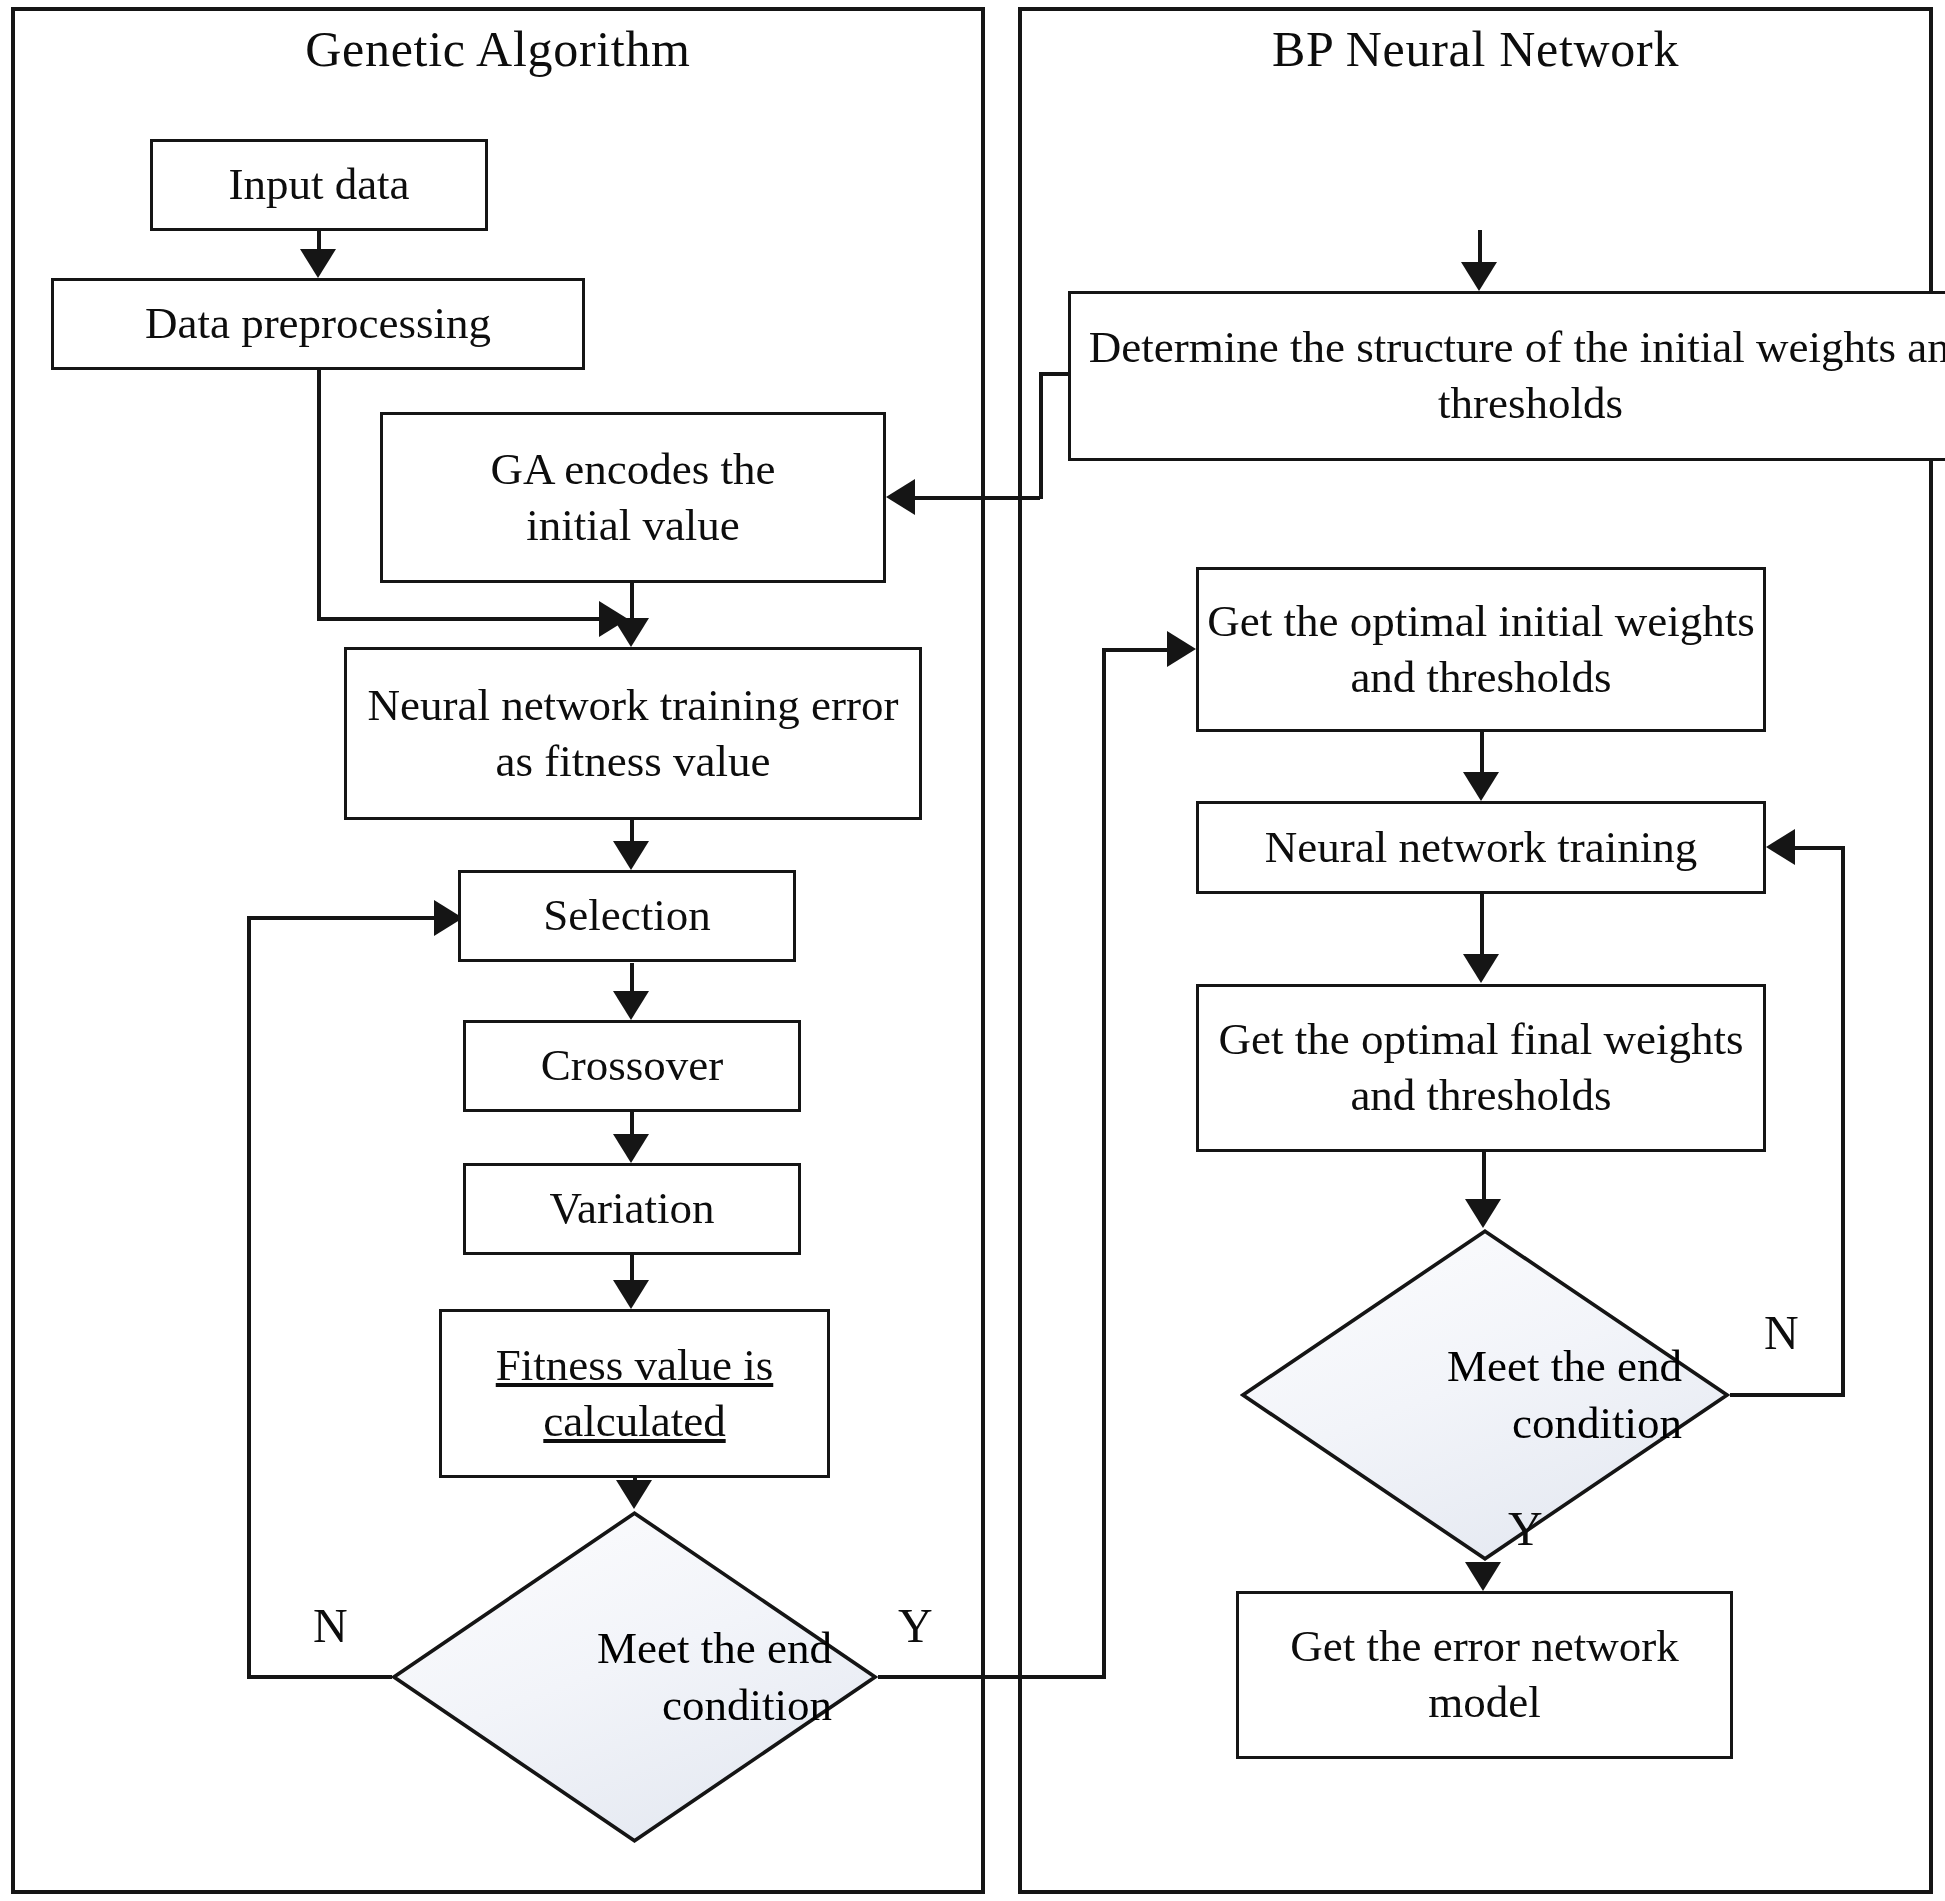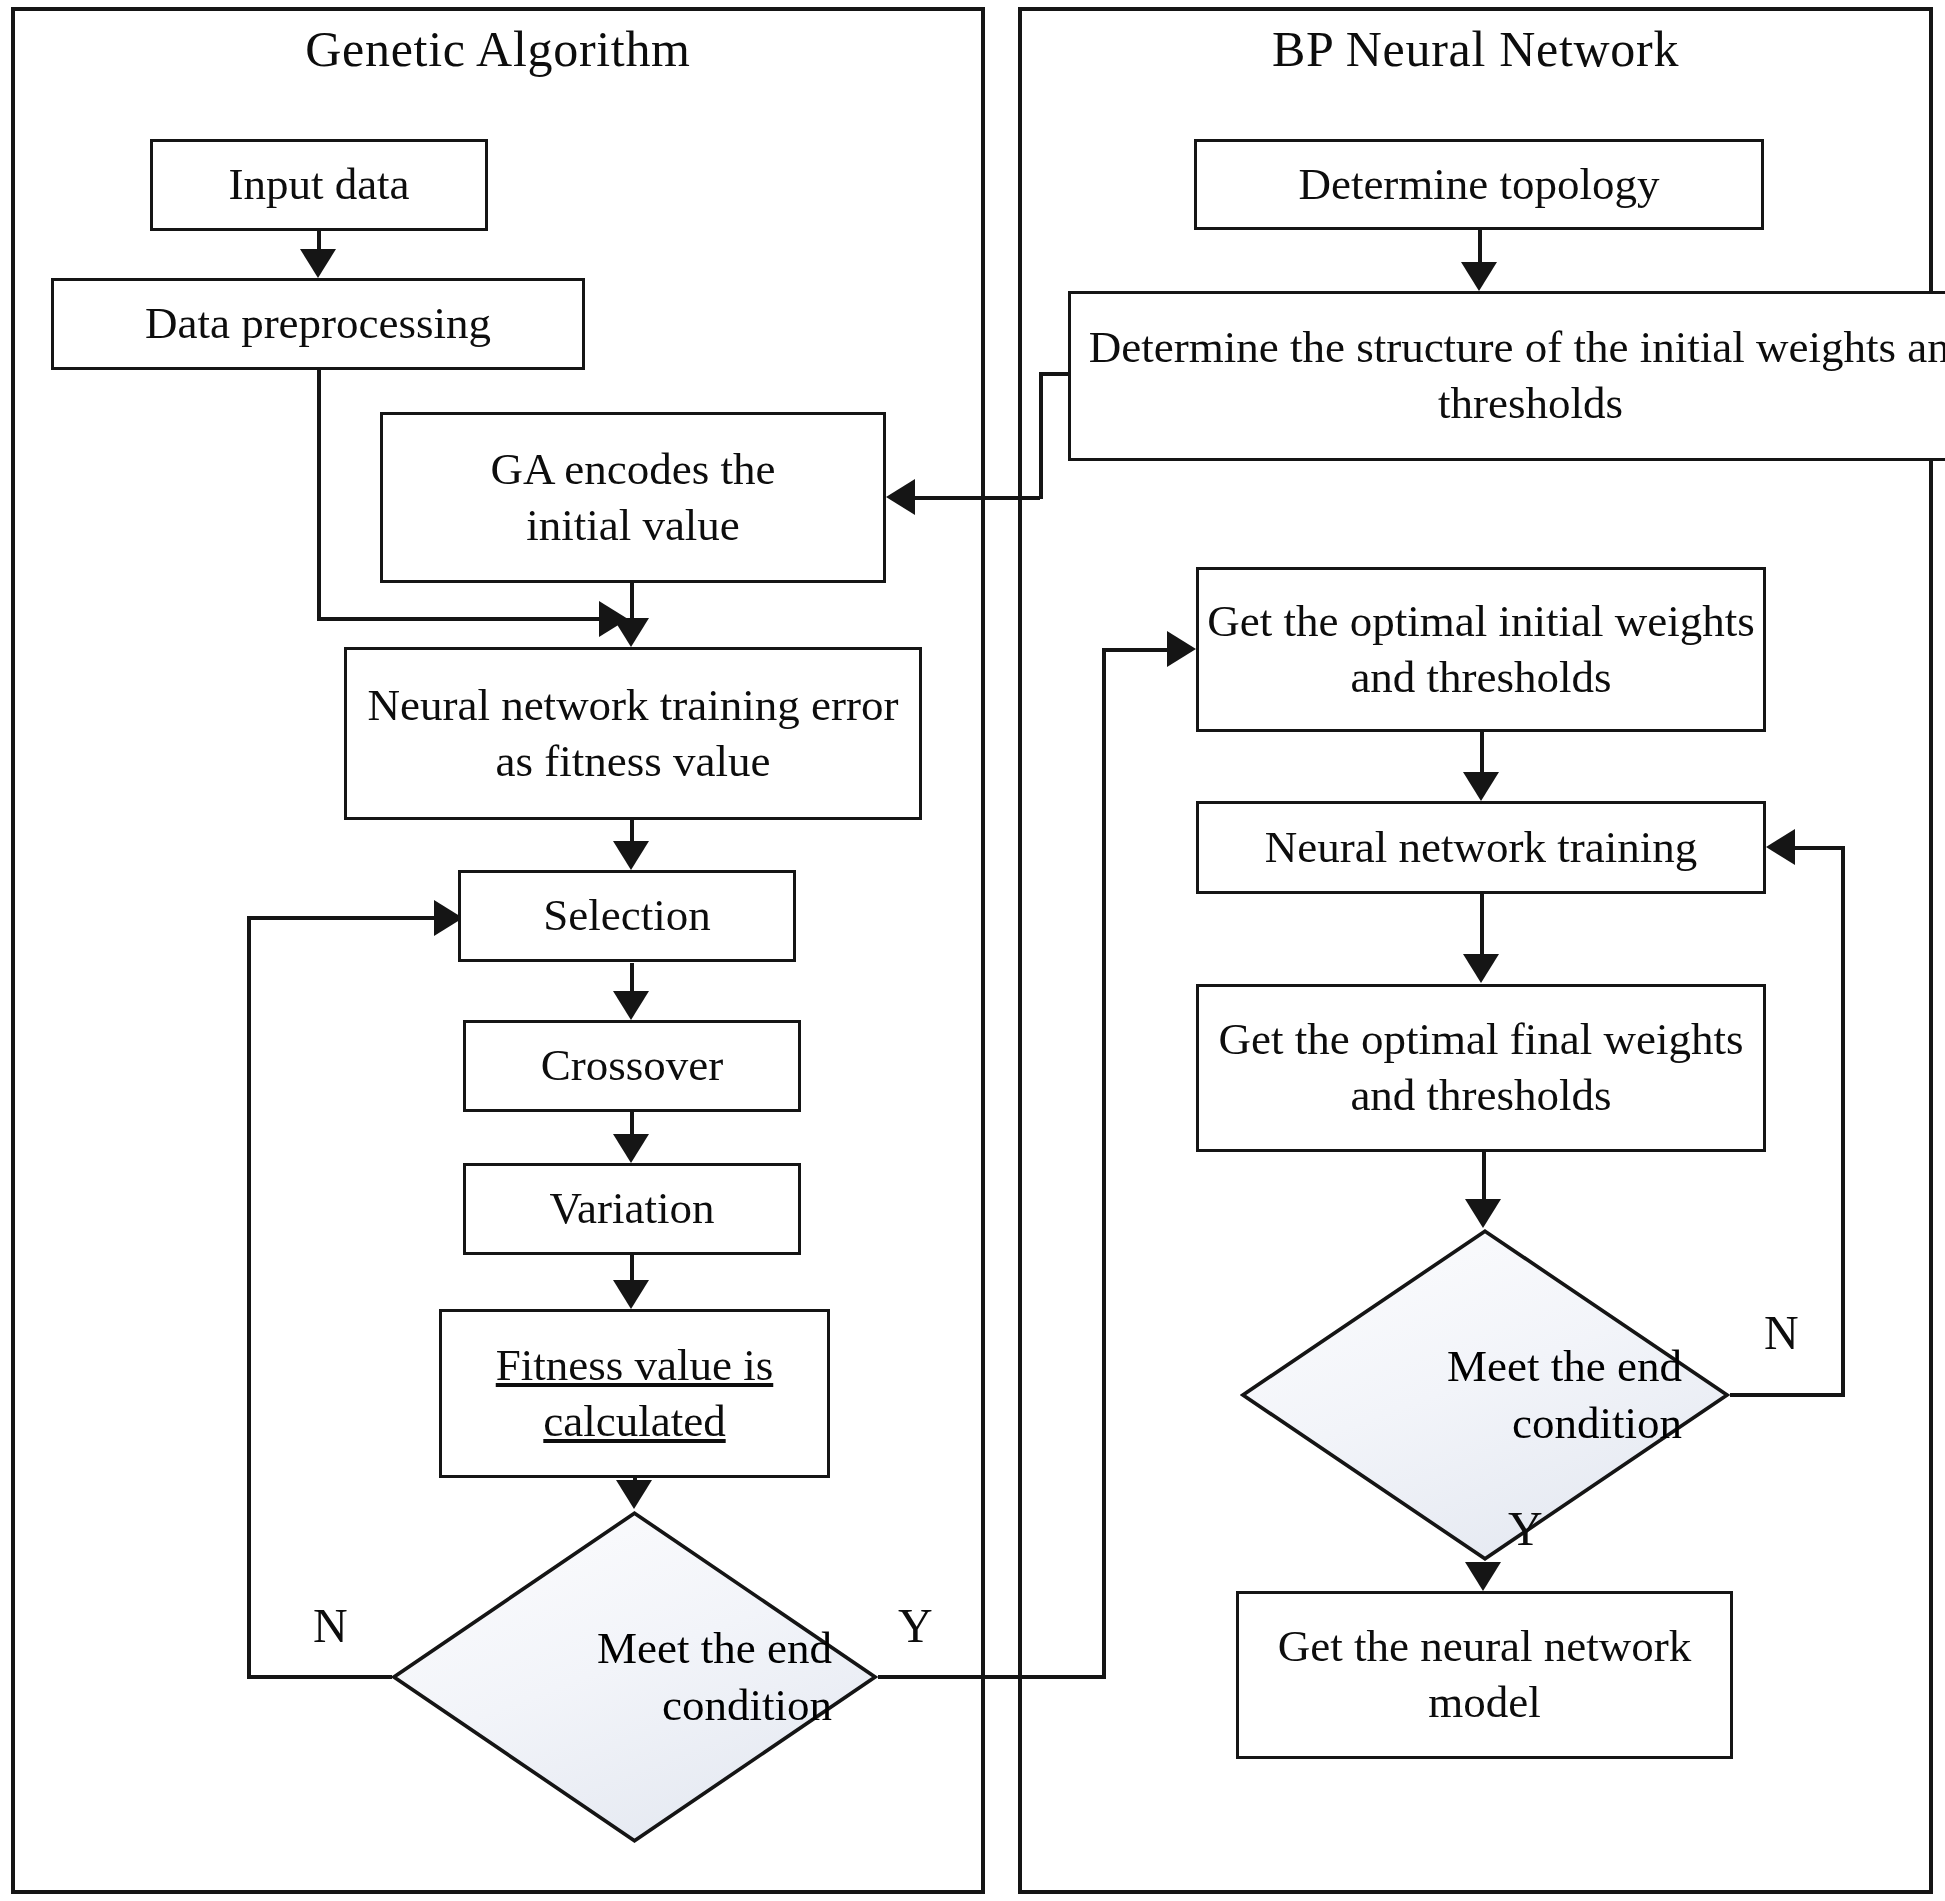--- a/index.html
+++ b/index.html
@@ -97,26 +97,25 @@
 
   <div class="box" style="left:150px; top:139px; width:338px; height:92px;">Input data</div>
   <div class="box" style="left:51px; top:278px; width:534px; height:92px;">Data preprocessing</div>
   <div class="box" style="left:380px; top:412px; width:506px; height:171px; padding:0 80px;">GA encodes the initial value</div>
   <div class="box" style="left:344px; top:647px; width:578px; height:173px;">Neural network training error as fitness value</div>
   <div class="box" style="left:458px; top:870px; width:338px; height:92px;">Selection</div>
   <div class="box" style="left:463px; top:1020px; width:338px; height:92px;">Crossover</div>
   <div class="box" style="left:463px; top:1163px; width:338px; height:92px;">Variation</div>
   <div class="box" style="left:439px; top:1309px; width:391px; height:169px;text-decoration:underline;">Fitness value is calculated</div>
 
-  <div class="box" style="left:1194px; top:139px; width:570px; height:91px;">Determine topology</div>
   <div class="box" style="left:1068px; top:291px; width:925px; height:170px;">Determine the structure of the initial weights and thresholds</div>
   <div class="box" style="left:1196px; top:567px; width:570px; height:165px;">Get the optimal initial weights and thresholds</div>
   <div class="box" style="left:1196px; top:801px; width:570px; height:93px;">Neural network training</div>
   <div class="box" style="left:1196px; top:984px; width:570px; height:168px;">Get the optimal final weights and thresholds</div>
-  <div class="box" style="left:1236px; top:1591px; width:497px; height:168px;">Get the neural network model</div>
+  <div class="box" style="left:1236px; top:1591px; width:497px; height:168px;">Get the error network model</div>
 
   <svg class="diamond-svg" style="left:391px; top:1510px;" width="487" height="334" viewBox="0 0 666 456">
     <defs>
       <linearGradient id="g-ga" x1="0" y1="0" x2="0.55" y2="1">
         <stop offset="0%" stop-color="#fdfdfe"></stop>
         <stop offset="55%" stop-color="#f2f4f9"></stop>
         <stop offset="100%" stop-color="#e6eaf2"></stop>
       </linearGradient>
     </defs>
     <polygon points="333,4 662,228 333,452 4,228" fill="url(#g-ga)" stroke="#151515" stroke-width="5"></polygon>

